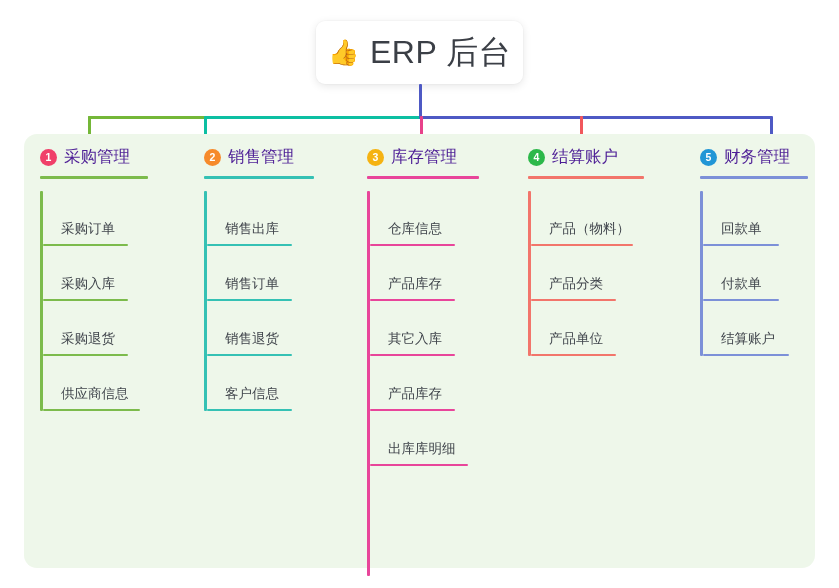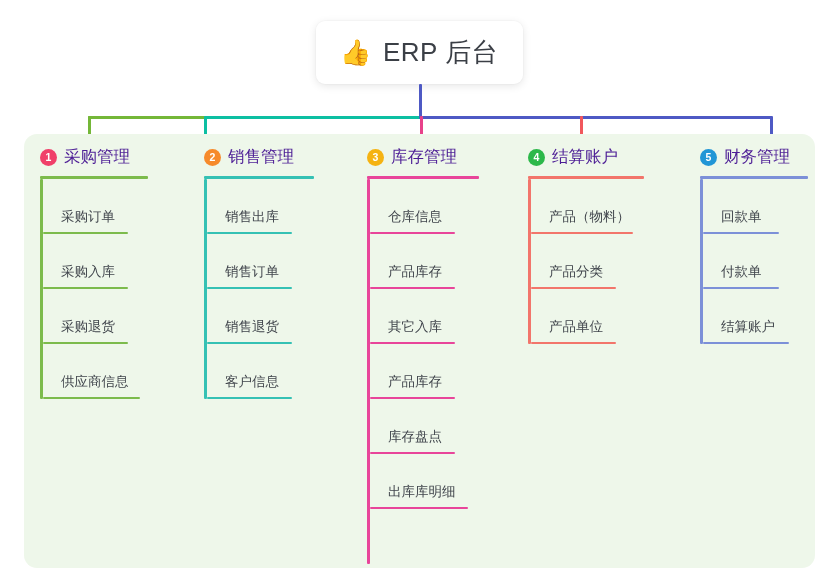--- a/index.html
+++ b/index.html
@@ -16,21 +16,21 @@
   .root-box{
     position:absolute;left:316px;top:21px;width:207px;height:63px;
     background:#ffffff;border-radius:9px;
     box-shadow:0 2px 9px rgba(0,0,0,.10), 0 0 0 1px rgba(0,0,0,.015);
     display:flex;align-items:center;justify-content:center;
     box-sizing:border-box;
   }
   .root-inner{display:flex;align-items:center;gap:11px;}
   .root-emoji{font-size:25px;line-height:1;display:block;}
   .root-title{
-    font-size:26px;color:#3b3f46;letter-spacing:.5px;white-space:nowrap;
+    font-size:32px;color:#3b3f46;letter-spacing:.5px;white-space:nowrap;
   }
 
   
   .card{
     position:absolute;left:24px;top:134px;width:791px;height:434px;
     background:#eef7ea;border-radius:13px;
   }
 
   
   .h{position:absolute;height:3px;border-radius:1px;}
@@ -45,21 +45,21 @@
   .badge{
     width:17px;height:17px;border-radius:50%;
     display:inline-flex;align-items:center;justify-content:center;
     color:#fff;font-size:10.5px;line-height:1;font-weight:600;
     flex:0 0 auto;
   }
   .col-title{font-size:16.5px;color:#4c1d95;}
   .col-rule{height:3px;border-radius:1px;margin-top:7px;}
 
   
-  .leaves{position:relative;margin-top:0;}
+  .leaves{position:relative;margin-top:12px;}
   .spine{position:absolute;left:0;top:0;width:3px;border-radius:1px;}
   .leaf{
     position:relative;height:55px;box-sizing:border-box;
   }
   .leaf-label{
     position:absolute;left:21px;bottom:8px;
     font-size:13.5px;color:#40454c;white-space:nowrap;
   }
   .leaf-rule{
     position:absolute;left:3px;bottom:0;height:2px;border-radius:1px;
@@ -163,24 +163,20 @@
       </div>
       <div class="leaf">
         <span class="leaf-label">其它入库</span>
         <div class="leaf-rule" style="width:85px;background:#e8459a;"></div>
       </div>
       <div class="leaf">
         <span class="leaf-label">产品库存</span>
         <div class="leaf-rule" style="width:85px;background:#e8459a;"></div>
       </div>
       <div class="leaf">
-        <span class="leaf-label">库存盘点</span>
-        <div class="leaf-rule" style="width:85px;background:#e8459a;"></div>
-      </div>
-      <div class="leaf">
         <span class="leaf-label">出库库明细</span>
         <div class="leaf-rule" style="width:98px;background:#e8459a;"></div>
       </div>
     </div>
   </div>
 
   <div class="col" style="left:528px;">
     <div class="col-head">
       <span class="badge" style="background:#2cb84a;">4</span>
       <span class="col-title">结算账户</span>

